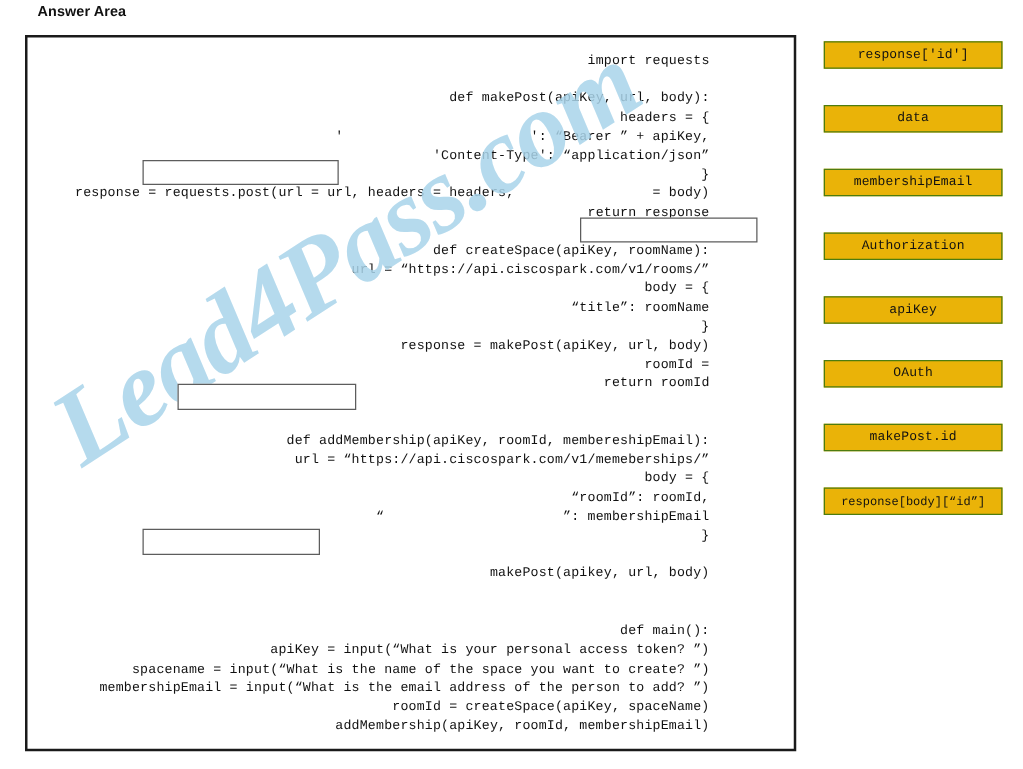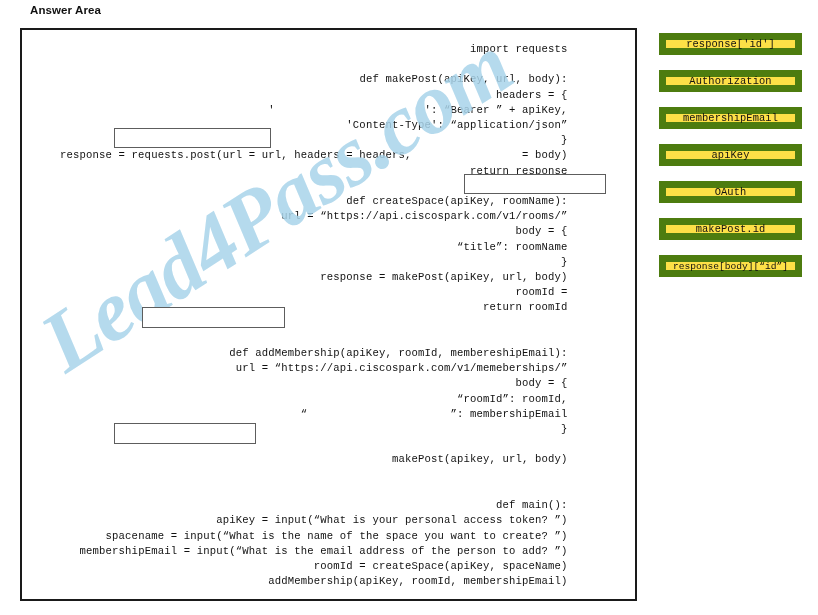--- a/index.html
+++ b/index.html
@@ -104,27 +104,27 @@
   
   .options {
     position: absolute;
     left: 659px;
     top: 33px;
     width: 143px;
   }
   .option-box {
     width: 143px;
     height: 22px;
-    border: 7px solid #4d7c0f;
-    background: #fde047;
+    border: 1px solid #4d7c0f;
+    background: #eab308;
     box-sizing: border-box;
     display: flex;
     align-items: center;
     justify-content: center;
-    margin-bottom: 15px;
+    margin-bottom: 29px;
     font-family: "Liberation Mono", "DejaVu Sans Mono", monospace;
     font-size: 10.4px;
     color: #111111;
     white-space: nowrap;
     letter-spacing: 0.1px;
   }
   .option-box.wide {
     font-size: 9.6px;
     letter-spacing: 0;
   }
@@ -182,21 +182,22 @@
     <div class="slot slot-3"></div>
     <div class="slot slot-4"></div>
   </div>
 
   <div class="watermark">
     <div class="watermark-text">Lead4Pass.com</div>
   </div>
 
   <div class="options">
       <div class="option-box">response['id']</div>
+      <div class="option-box">data</div>
+      <div class="option-box">membershipEmail</div>
       <div class="option-box">Authorization</div>
-      <div class="option-box">membershipEmail</div>
       <div class="option-box">apiKey</div>
       <div class="option-box">OAuth</div>
       <div class="option-box">makePost.id</div>
       <div class="option-box wide">response[body][“id”]</div>
     </div>
 
 </div>
 
 </body></html>

